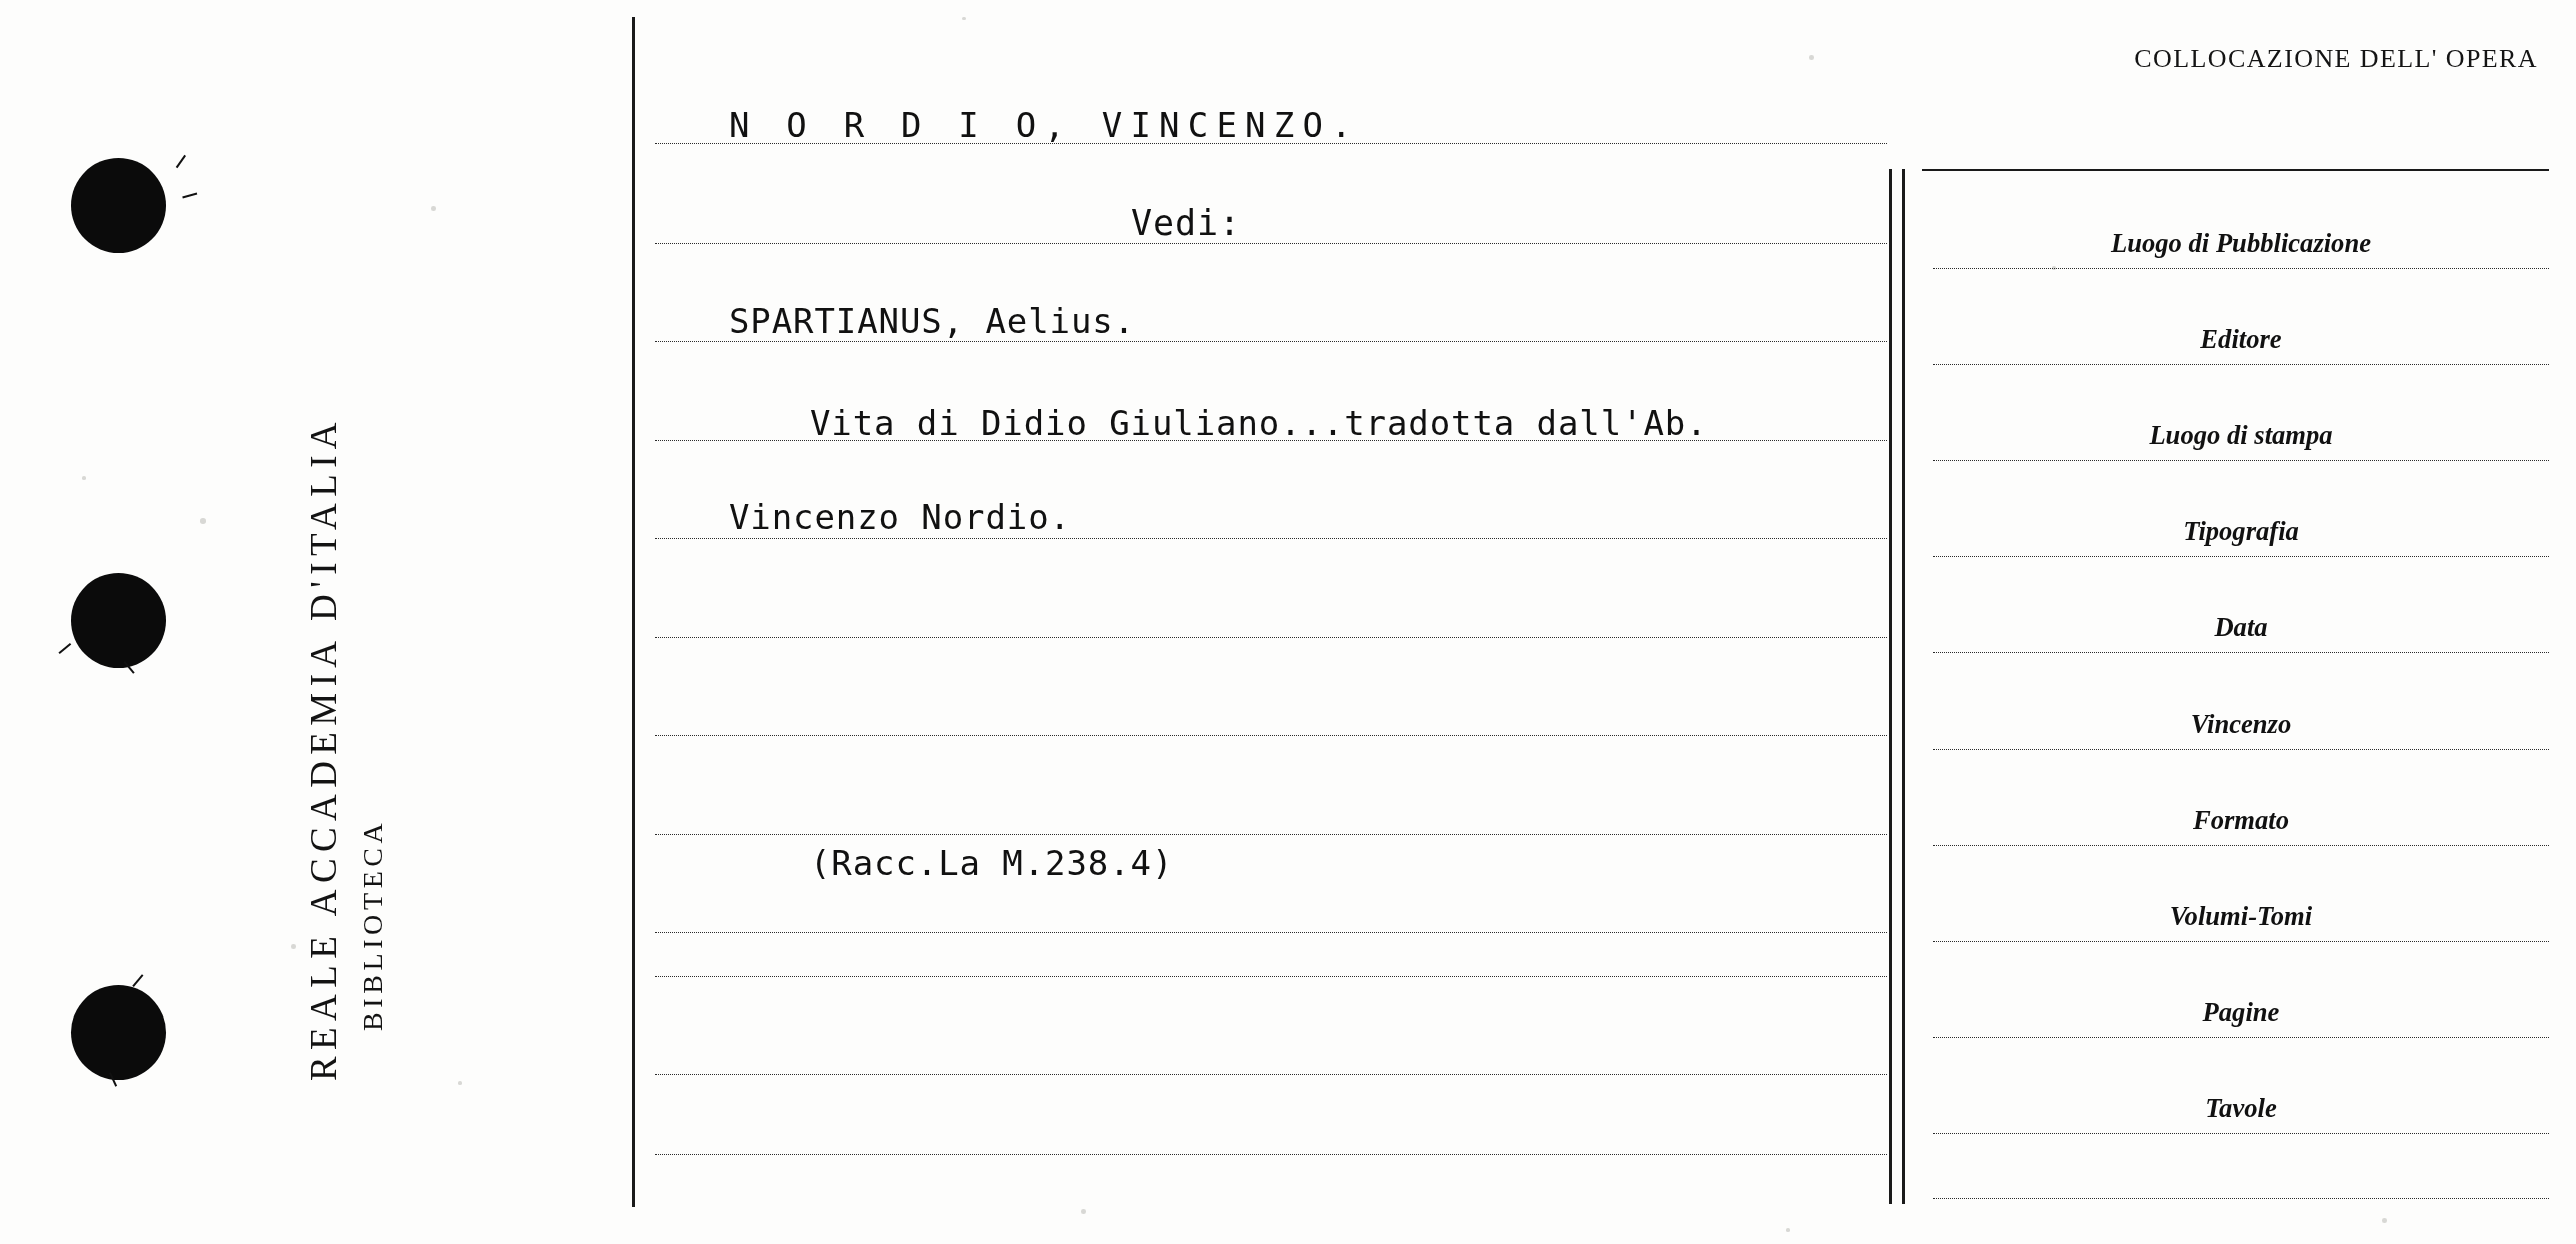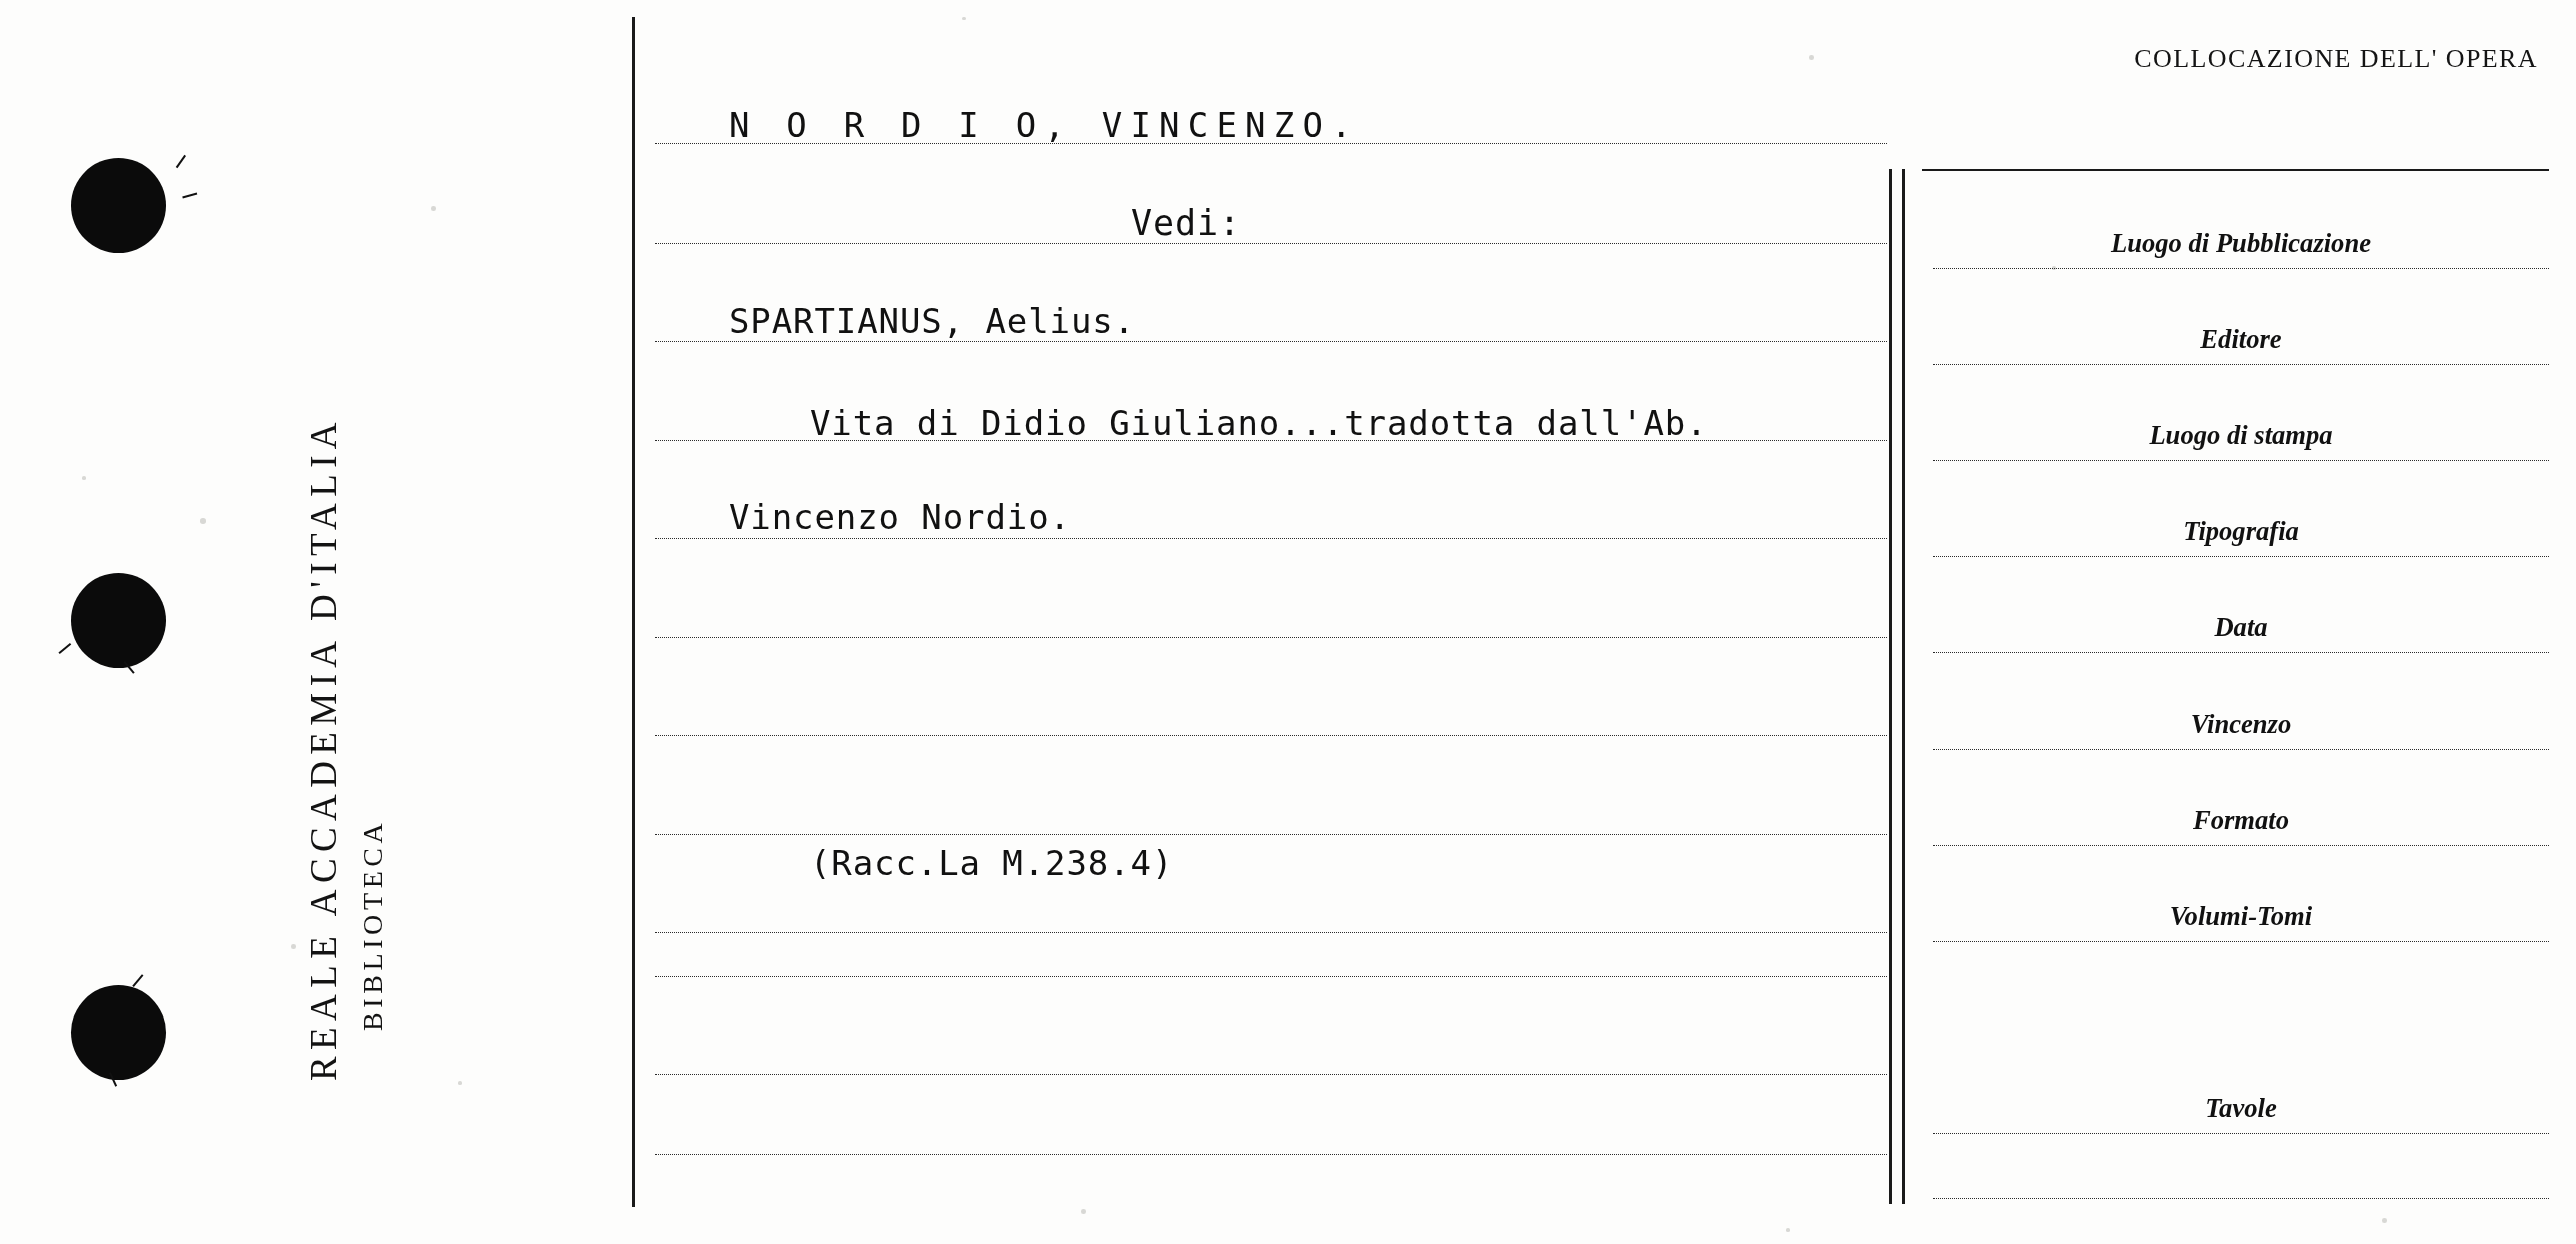--- a/index.html
+++ b/index.html
@@ -254,20 +254,23 @@
     </div>
     <div class="field" style="top:484px;">
       <div class="fl">Vincenzo</div>
     </div>
     <div class="field" style="top:580px;">
       <div class="fl">Formato</div>
     </div>
     <div class="field" style="top:676px;">
       <div class="fl">Volumi-Tomi</div>
     </div>
+    <div class="field" style="top:772px;">
+      <div class="fl">Pagine</div>
+    </div>
     <div class="field" style="top:868px;">
       <div class="fl">Tavole</div>
     </div>
     <div class="field" style="top:965px;height:64px;">
       <div class="fl"></div>
     </div>
   </div>
 
 </div>
 

